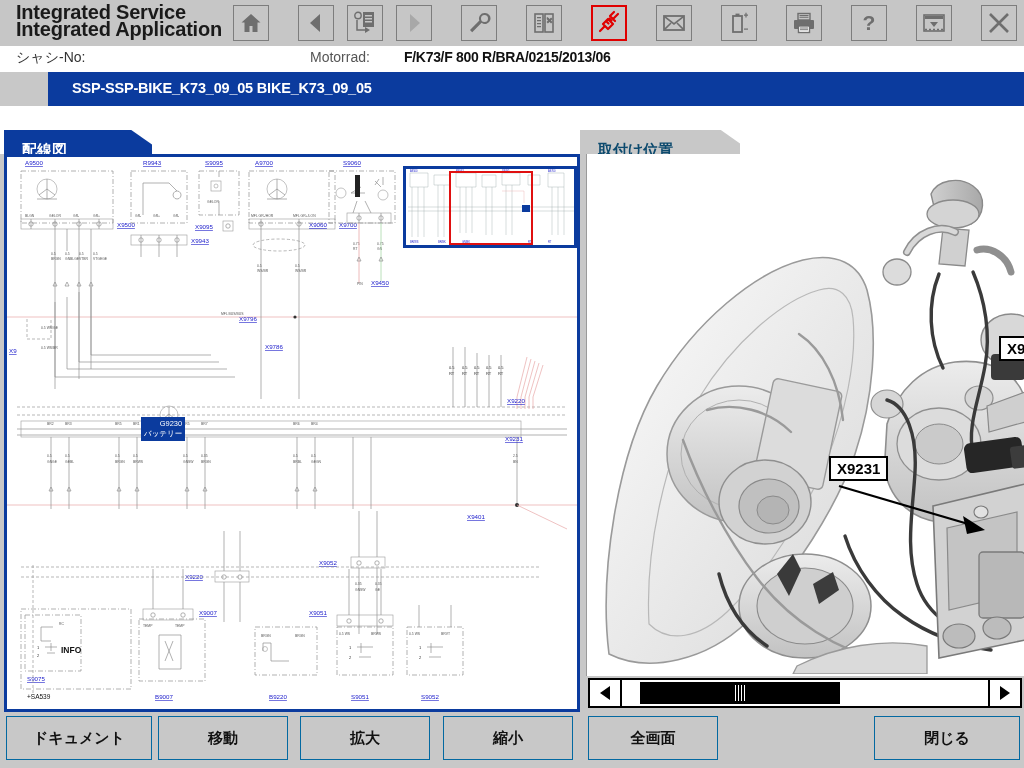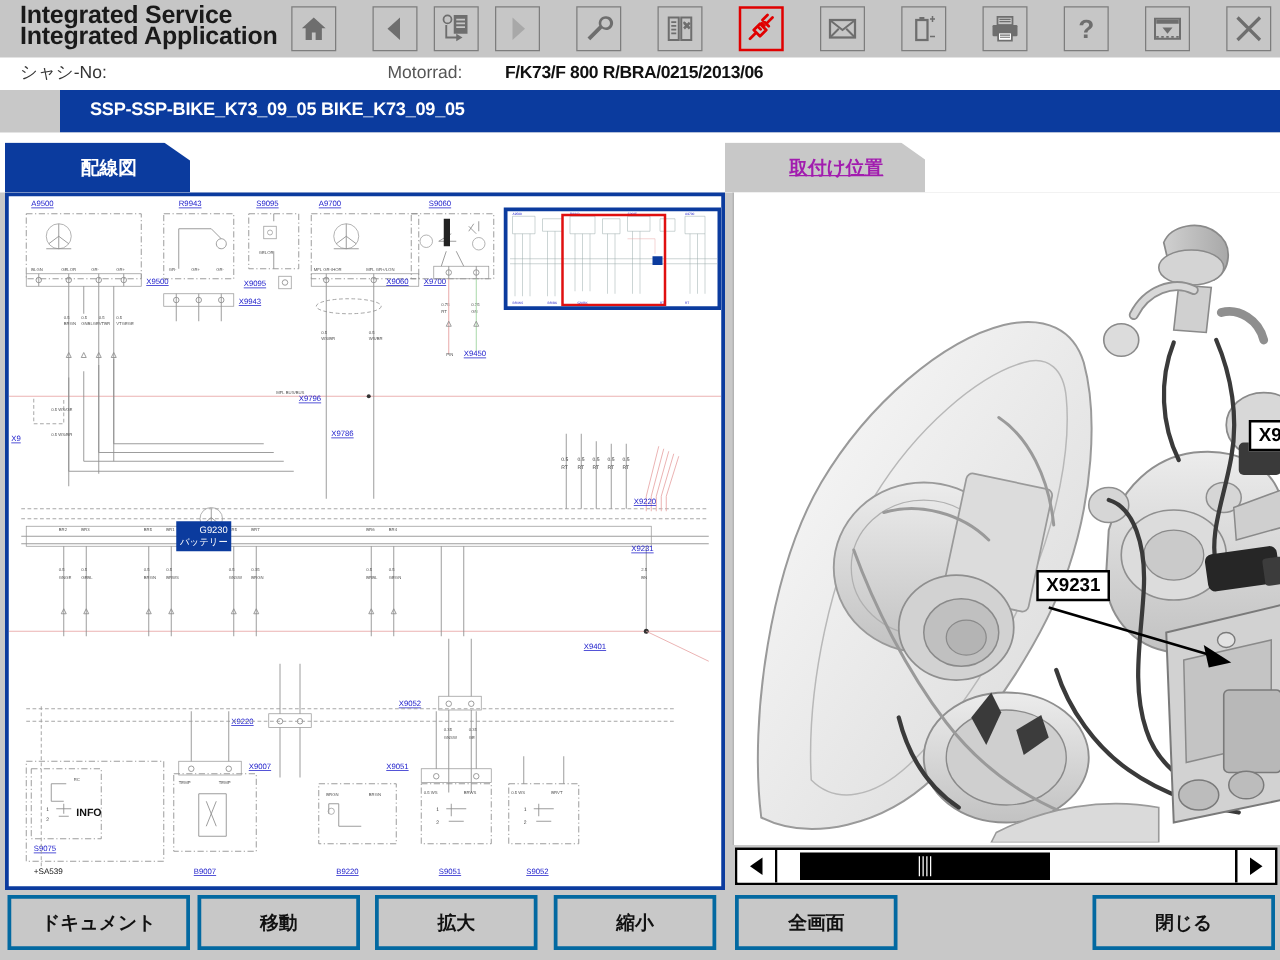--- a/index.html
+++ b/index.html
@@ -60,31 +60,31 @@
   .titlebar .closebox{
     position:absolute;right:8px;top:6px;width:22px;height:22px;
     border:2px solid #fff;box-sizing:border-box;
     display:flex;align-items:center;justify-content:center;
   }
   .titlebar .closebox svg{display:block;}
 
   
   .tabstrip{position:absolute;left:0;top:106px;width:1024px;height:48px;background:#fff;}
   .tab{
-    position:absolute;top:8px;height:40px;
+    position:absolute;top:24px;height:40px;
     font-size:15px;font-weight:bold;
     display:flex;align-items:center;
-    padding-left:18px;box-sizing:border-box;justify-content:center;
+    padding-left:18px;box-sizing:border-box;
   }
   .tab-wiring{
     left:4px;width:148px;color:#fff;background:#0b3b9e;
     clip-path:polygon(0 0,86% 0,100% 36%,100% 100%,0 100%);
   }
   .tab-mount{
-    left:580px;width:160px;color:#a21caf;background:#c8c8c8;
+    left:580px;width:160px;color:#0c4a6e;background:#c8c8c8;
     clip-path:polygon(0 0,88% 0,100% 34%,100% 100%,0 100%);
     text-decoration:underline;
   }
 
   
   .diagram-panel{
     position:absolute;left:4px;top:154px;width:576px;height:558px;
     background:#fff;border:3px solid #0b3b9e;box-sizing:border-box;
     overflow:hidden;
   }
@@ -136,21 +136,21 @@
   .hs-thumb{
     position:absolute;left:18px;top:2px;width:200px;bottom:2px;
     background:#000;display:flex;align-items:center;justify-content:center;
   }
   .hs-grip{width:1px;height:16px;background:#fff;margin:0 1px;}
 
   
   .btnbar{position:absolute;left:0;top:712px;width:1024px;height:56px;background:#c8c8c8;}
   .bbtn{
     position:absolute;top:4px;height:44px;
-    background:#c8c8c8;border:3px solid #0369a1;box-sizing:border-box;
+    background:#c8c8c8;border:1px solid #0369a1;box-sizing:border-box;
     display:flex;align-items:center;justify-content:center;
     font-size:15px;font-weight:bold;color:#111;
   }
 </style>
 </head>
 <body>
 
 <div class="app">
 
   <div class="toolbar">

